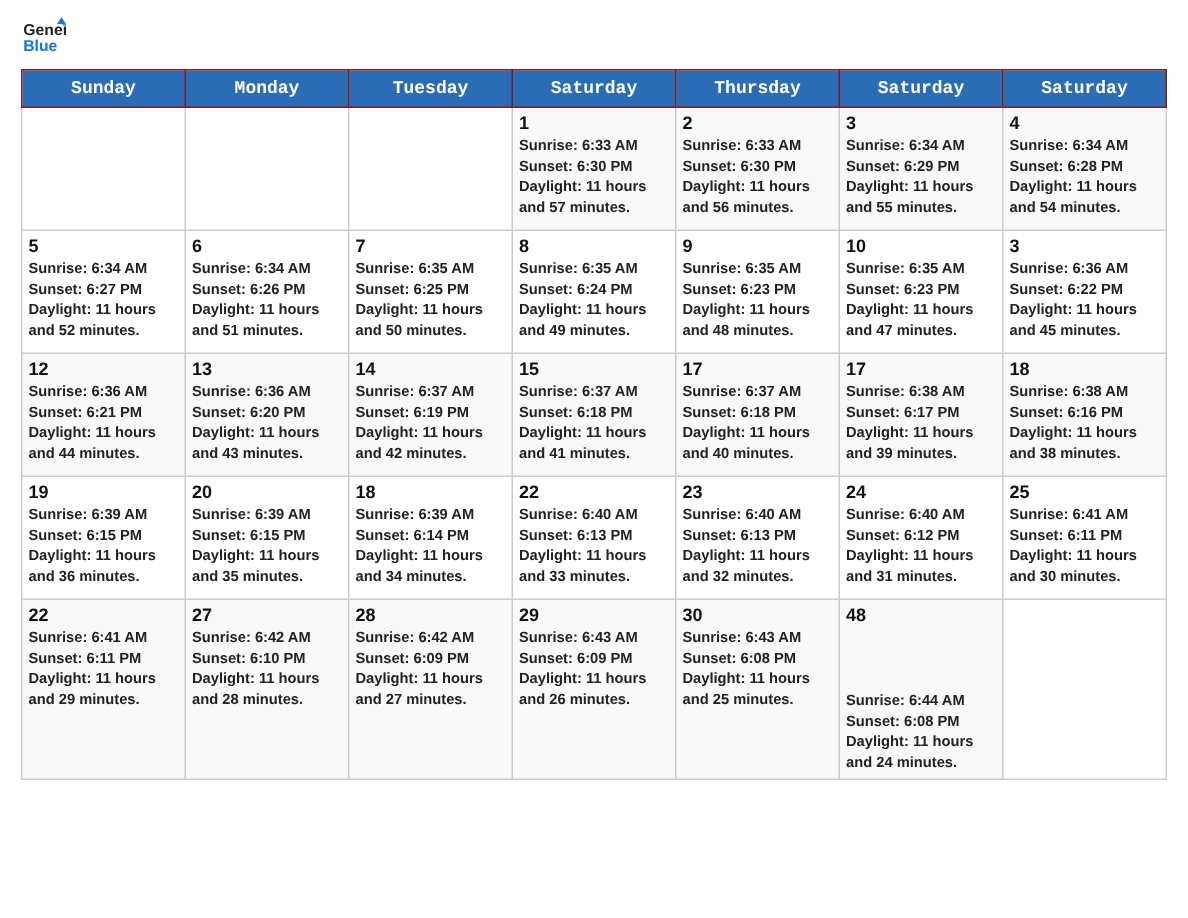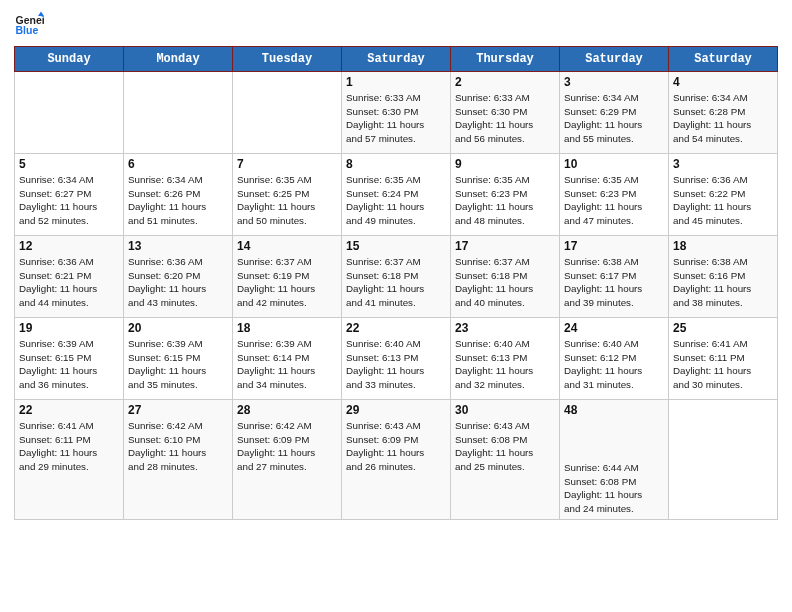--- a/index.html
+++ b/index.html
@@ -75,20 +75,21 @@
     .day-number {
       font-weight: bold;
       font-size: 12px;
       margin-bottom: 2px;
       color: #111;
     }
     .day-info {
       font-size: 9.8px;
       color: #222;
       line-height: 1.4;
+      font-weight: bold;
     }
     .empty-cell {
       background: #fff !important;
     }
   </style>
 </head>
 <body>
 
 <div class="page">
   <div class="header">

